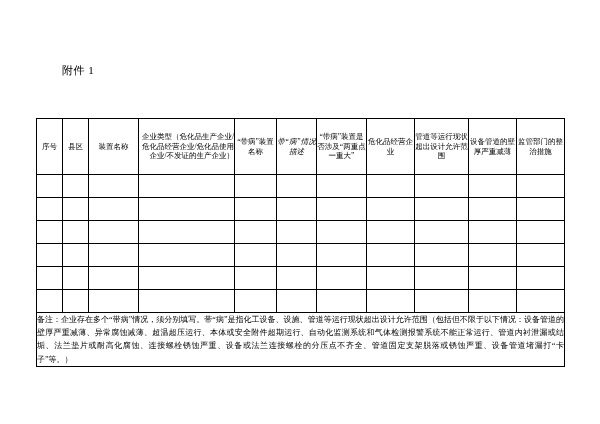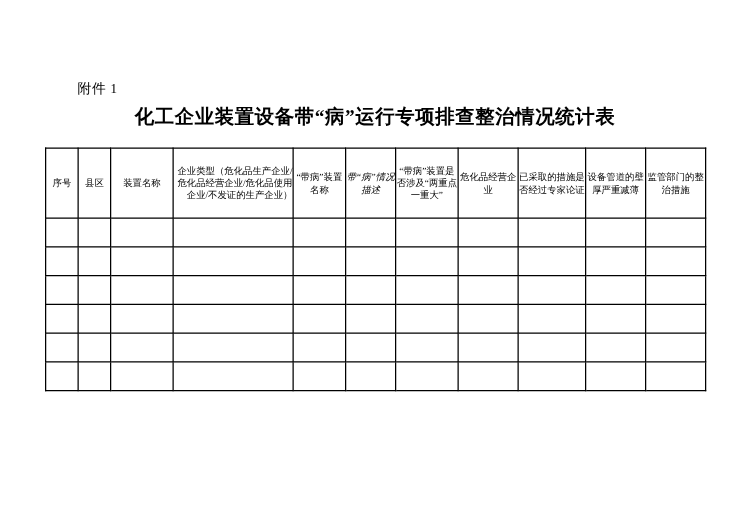--- a/index.html
+++ b/index.html
@@ -96,21 +96,20 @@
     word-break: break-all;
   }
 </style>
 </head>
 <body>
 
 <div class="page">
 
   <div class="attachment-label">附件 1</div>
 
-  <div class="doc-title">化工企业装置设备带“病”运行专项排查整治情况统计表</div>
 
   <table class="main-table">
     <thead>
       <tr>
         <th class="col-seq">
             <span class="hdr-inner">序号</span>
           </th>
         <th class="col-county">
             <span class="hdr-inner">县区</span>
           </th>
@@ -126,21 +125,21 @@
         <th class="col-sickdesc">
             <span class="hdr-inner">带“病”情况描述</span>
           </th>
         <th class="col-sickdev">
             <span class="hdr-inner">“带病”装置是否涉及“两重点一重大”</span>
           </th>
         <th class="col-risk">
             <span class="hdr-inner">危化品经营企业</span>
           </th>
         <th class="col-measure">
-            <span class="hdr-inner">已采取的措施是否经过专家论证</span>
+            <span class="hdr-inner">管道等运行现状超出设计允许范围</span>
           </th>
         <th class="col-deadline">
             <span class="hdr-inner">设备管道的壁厚严重减薄</span>
           </th>
         <th class="col-supervise">
             <span class="hdr-inner">监管部门的整治措施</span>
           </th>
       </tr>
     </thead>
     <tbody>
@@ -215,16 +214,21 @@
         <td></td>
         <td></td>
         <td></td>
         <td></td>
         <td></td>
         <td></td>
         <td></td>
         <td></td>
         <td></td>
       </tr>
+      <tr>
+        <td class="notes-cell" colspan="11">
+          <p>备注：企业存在多个“带病”情况，须分别填写。带“病”是指化工设备、设施、管道等运行现状超出设计允许范围（包括但不限于以下情况：设备管道的壁厚严重减薄、异常腐蚀减薄、超温超压运行、本体或安全附件超期运行、自动化监测系统和气体检测报警系统不能正常运行、管道内衬泄漏或结垢、法兰垫片或耐高化腐蚀、连接螺栓锈蚀严重、设备或法兰连接螺栓的分压点不齐全、管道固定支架脱落或锈蚀严重、设备管道堵漏打“卡子”等。）</p>
+        </td>
+      </tr>
     </tbody>
   </table>
 
 </div>
 
 </body></html>

